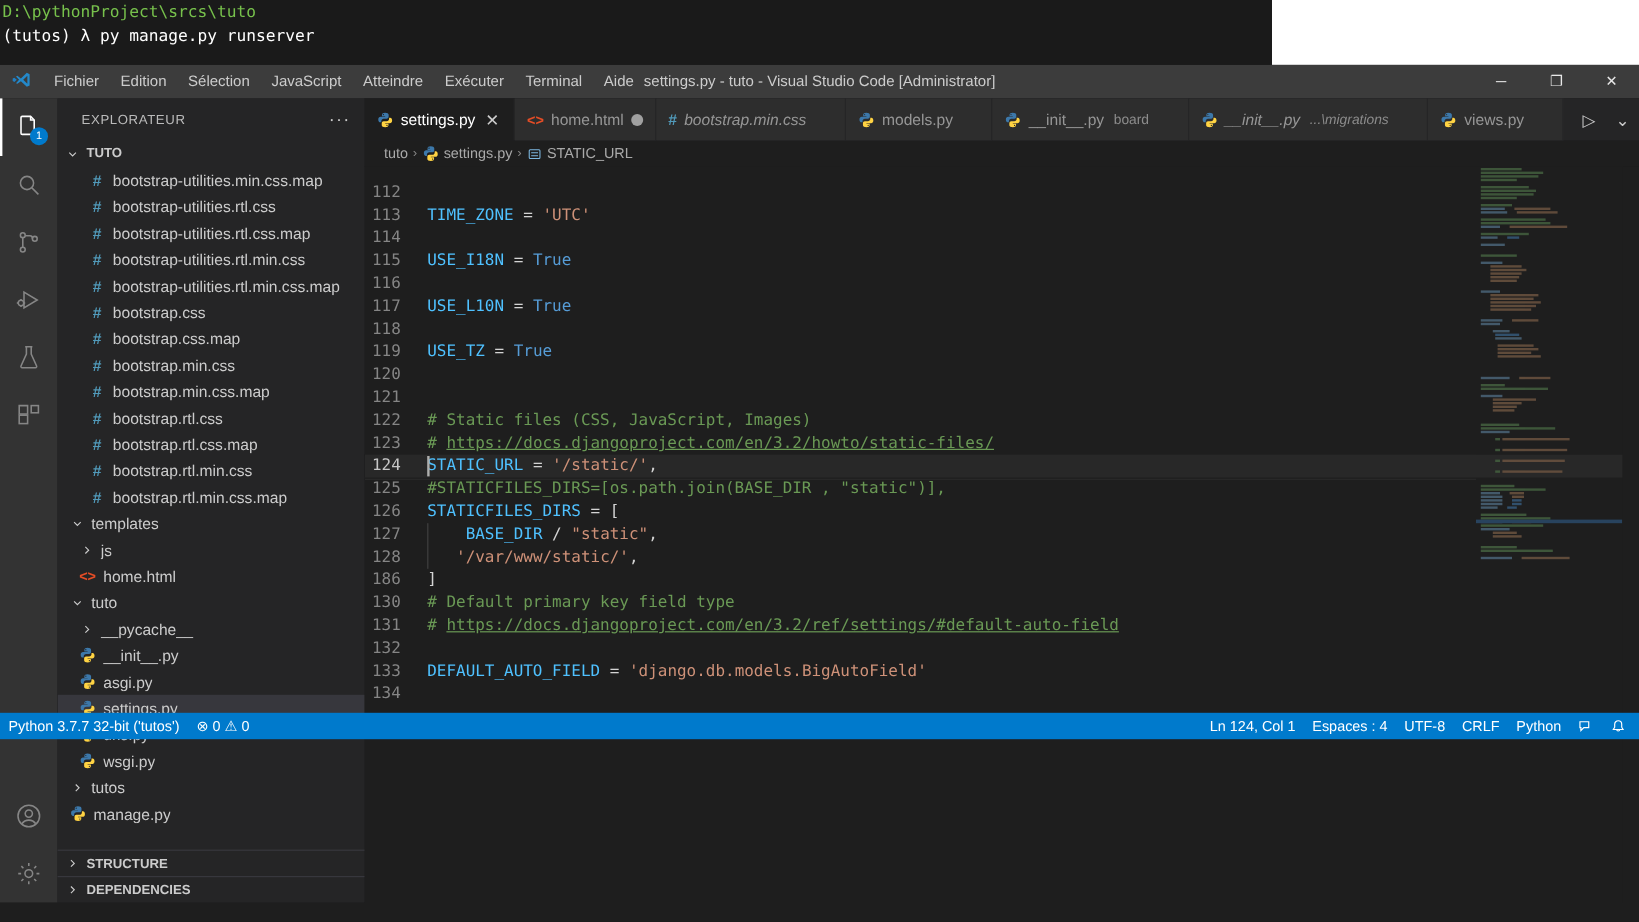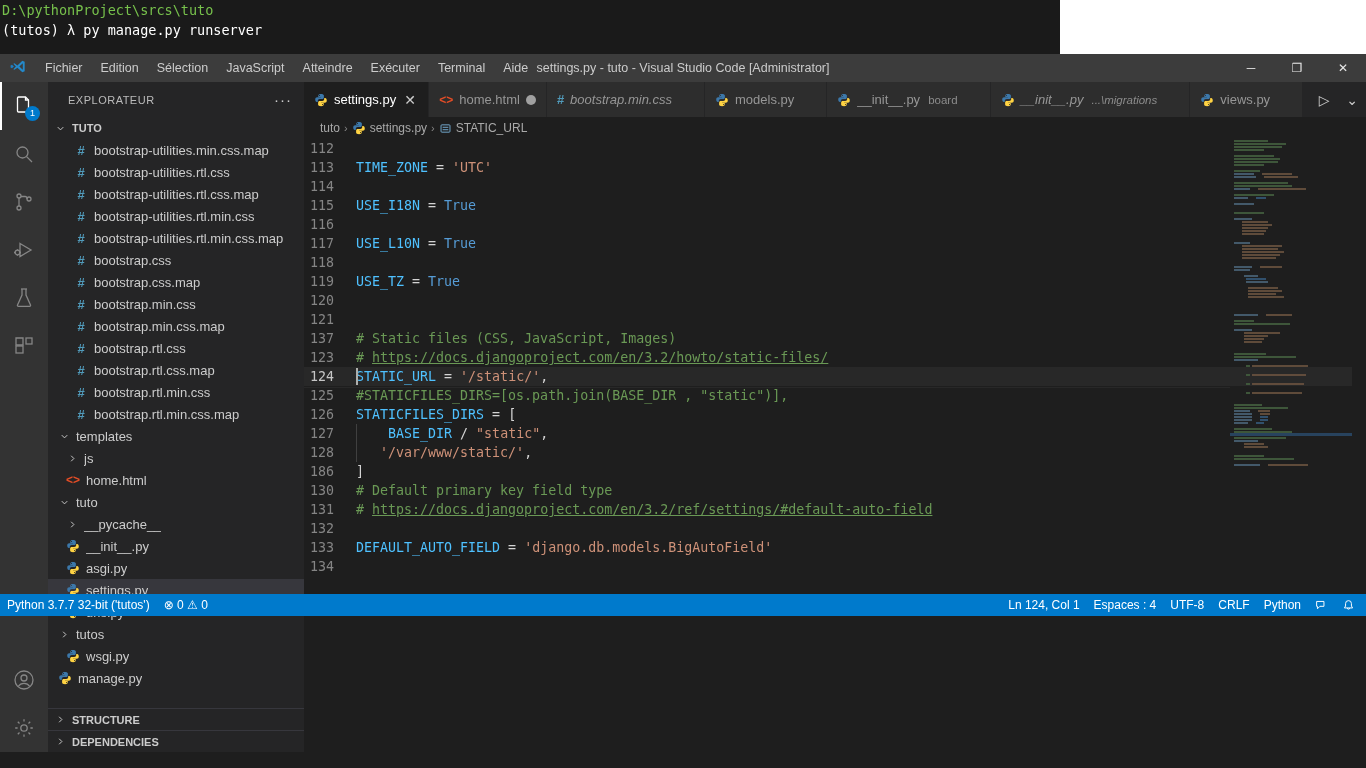--- a/index.html
+++ b/index.html
@@ -119,21 +119,21 @@
     padding-left: 16px; font-size: 12px; color: #a9a9a9; background:#1e1e1e;
   }
   .bc-sep { color: #888; font-size: 11px; }
   .bc-item { display:flex; align-items:center; gap:4px; cursor:pointer; }
 
   
   .codearea {
     position: relative; height: 613px; background: #1e1e1e; overflow: hidden;
     font-family: "DejaVu Sans Mono", monospace; font-size: 13.3px; line-height: 19px;
   }
-  .codelines { position: absolute; top: 0; left: 0; right: 0; }
+  .codelines { position: absolute; top: 12px; left: 0; right: 0; }
   .cline { height: 19px; display: flex; align-items: center; white-space: pre; position: relative; }
   .cline.current { background: #282828; }
   .cline.current::after {
     content:''; position:absolute; left:0; right:136px; top:0; height:19px;
     border-top:1px solid #282828; border-bottom:1px solid #282828; pointer-events:none;
   }
   .lnum {
     width: 52px; flex: 0 0 52px; text-align: right; padding-right: 22px;
     color: #858585; font-size: 13.3px; user-select: none;
   }
@@ -467,37 +467,37 @@
           <span class="ind" style="width: 16px;"></span>
           <span class="ficon py">
             <svg width="14" height="14" viewBox="0 0 16 16">
               <path fill="#3c78aa" d="M7.9 1c-1.8 0-3 .7-3 1.9v1.6h3.1v.4H3.6c-1.2 0-2.2 1-2.2 2.6s.7 2.7 1.9 2.7h1V9.1c0-1.3 1-2.3 2.3-2.3h2.9c1 0 1.8-.8 1.8-1.8V2.9C11.3 1.8 10 1 7.9 1zM6.3 2.2a.6.6 0 1 1 0 1.2.6.6 0 0 1 0-1.2z"></path>
               <path fill="#ffd343" d="M8.1 15c1.8 0 3-.7 3-1.9v-1.6H8v-.4h4.4c1.2 0 2.2-1 2.2-2.6s-.7-2.7-1.9-2.7h-1v1.1c0 1.3-1 2.3-2.3 2.3H6.5c-1 0-1.8.8-1.8 1.8v2.1c0 1.1 1.3 1.9 3.4 1.9zm1.6-1.2a.6.6 0 1 1 0-1.2.6.6 0 0 1 0 1.2z"></path>
             </svg>
           </span>
           <span class="fname" style="margin-left: 4px;">urls.py</span>
         </div>
         <div class="row">
+          <span class="ind" style="width: 16px;"></span>
+          <span class="ficon py">
+            <svg width="14" height="14" viewBox="0 0 16 16">
+              <path fill="#3c78aa" d="M7.9 1c-1.8 0-3 .7-3 1.9v1.6h3.1v.4H3.6c-1.2 0-2.2 1-2.2 2.6s.7 2.7 1.9 2.7h1V9.1c0-1.3 1-2.3 2.3-2.3h2.9c1 0 1.8-.8 1.8-1.8V2.9C11.3 1.8 10 1 7.9 1zM6.3 2.2a.6.6 0 1 1 0 1.2.6.6 0 0 1 0-1.2z"></path>
+              <path fill="#ffd343" d="M8.1 15c1.8 0 3-.7 3-1.9v-1.6H8v-.4h4.4c1.2 0 2.2-1 2.2-2.6s-.7-2.7-1.9-2.7h-1v1.1c0 1.3-1 2.3-2.3 2.3H6.5c-1 0-1.8.8-1.8 1.8v2.1c0 1.1 1.3 1.9 3.4 1.9zm1.6-1.2a.6.6 0 1 1 0-1.2.6.6 0 0 1 0 1.2z"></path>
+            </svg>
+          </span>
+          <span class="fname" style="margin-left: 4px;">wsgi.py</span>
+        </div>
+        <div class="row">
           <span class="ind" style="width: 8px;"></span>
           <span class="twisty">
             <svg width="11" height="11" viewBox="0 0 16 16" fill="none" stroke="#ccc" stroke-width="1.4">
               <path d="M6 4l4 4-4 4"></path>
             </svg>
           </span>
           <span class="fname" style="margin-left: 4px;">tutos</span>
-        </div>
-        <div class="row">
-          <span class="ind" style="width: 16px;"></span>
-          <span class="ficon py">
-            <svg width="14" height="14" viewBox="0 0 16 16">
-              <path fill="#3c78aa" d="M7.9 1c-1.8 0-3 .7-3 1.9v1.6h3.1v.4H3.6c-1.2 0-2.2 1-2.2 2.6s.7 2.7 1.9 2.7h1V9.1c0-1.3 1-2.3 2.3-2.3h2.9c1 0 1.8-.8 1.8-1.8V2.9C11.3 1.8 10 1 7.9 1zM6.3 2.2a.6.6 0 1 1 0 1.2.6.6 0 0 1 0-1.2z"></path>
-              <path fill="#ffd343" d="M8.1 15c1.8 0 3-.7 3-1.9v-1.6H8v-.4h4.4c1.2 0 2.2-1 2.2-2.6s-.7-2.7-1.9-2.7h-1v1.1c0 1.3-1 2.3-2.3 2.3H6.5c-1 0-1.8.8-1.8 1.8v2.1c0 1.1 1.3 1.9 3.4 1.9zm1.6-1.2a.6.6 0 1 1 0-1.2.6.6 0 0 1 0 1.2z"></path>
-            </svg>
-          </span>
-          <span class="fname" style="margin-left: 4px;">wsgi.py</span>
         </div>
         <div class="row">
           <span class="ind" style="width: 8px;"></span>
           <span class="ficon py">
             <svg width="14" height="14" viewBox="0 0 16 16">
               <path fill="#3c78aa" d="M7.9 1c-1.8 0-3 .7-3 1.9v1.6h3.1v.4H3.6c-1.2 0-2.2 1-2.2 2.6s.7 2.7 1.9 2.7h1V9.1c0-1.3 1-2.3 2.3-2.3h2.9c1 0 1.8-.8 1.8-1.8V2.9C11.3 1.8 10 1 7.9 1zM6.3 2.2a.6.6 0 1 1 0 1.2.6.6 0 0 1 0-1.2z"></path>
               <path fill="#ffd343" d="M8.1 15c1.8 0 3-.7 3-1.9v-1.6H8v-.4h4.4c1.2 0 2.2-1 2.2-2.6s-.7-2.7-1.9-2.7h-1v1.1c0 1.3-1 2.3-2.3 2.3H6.5c-1 0-1.8.8-1.8 1.8v2.1c0 1.1 1.3 1.9 3.4 1.9zm1.6-1.2a.6.6 0 1 1 0-1.2.6.6 0 0 1 0 1.2z"></path>
             </svg>
           </span>
           <span class="fname" style="margin-left: 4px;">manage.py</span>
@@ -629,21 +629,21 @@
           <div class="cline"><span class="lnum">112</span><span class="ctext"></span></div>
           <div class="cline"><span class="lnum">113</span><span class="ctext"><span class="k-const">TIME_ZONE</span><span class="k-op"> = </span><span class="k-str">'UTC'</span></span></div>
           <div class="cline"><span class="lnum">114</span><span class="ctext"></span></div>
           <div class="cline"><span class="lnum">115</span><span class="ctext"><span class="k-const">USE_I18N</span><span class="k-op"> = </span><span class="k-bool">True</span></span></div>
           <div class="cline"><span class="lnum">116</span><span class="ctext"></span></div>
           <div class="cline"><span class="lnum">117</span><span class="ctext"><span class="k-const">USE_L10N</span><span class="k-op"> = </span><span class="k-bool">True</span></span></div>
           <div class="cline"><span class="lnum">118</span><span class="ctext"></span></div>
           <div class="cline"><span class="lnum">119</span><span class="ctext"><span class="k-const">USE_TZ</span><span class="k-op"> = </span><span class="k-bool">True</span></span></div>
           <div class="cline"><span class="lnum">120</span><span class="ctext"></span></div>
           <div class="cline"><span class="lnum">121</span><span class="ctext"></span></div>
-          <div class="cline"><span class="lnum">137</span><span class="ctext"><span class="k-com"># Static files (CSS, JavaScript, Images)</span></span></div>
+          <div class="cline"><span class="lnum">122</span><span class="ctext"><span class="k-com"># Static files (CSS, JavaScript, Images)</span></span></div>
           <div class="cline"><span class="lnum">123</span><span class="ctext"><span class="k-com"># </span><span class="k-link">https://docs.djangoproject.com/en/3.2/howto/static-files/</span></span></div>
           <div class="cline current"><span class="lnum">124</span><span class="ctext"><span class="cursor"></span><span class="k-const">STATIC_URL</span><span class="k-op"> = </span><span class="k-str">'/static/'</span><span class="k-punct">,</span></span></div>
           <div class="cline"><span class="lnum">125</span><span class="ctext"><span class="k-com">#STATICFILES_DIRS=[os.path.join(BASE_DIR , "static")],</span></span></div>
           <div class="cline"><span class="lnum">126</span><span class="ctext"><span class="k-const">STATICFILES_DIRS</span><span class="k-op"> = </span><span class="k-punct">[</span></span></div>
           <div class="cline"><span class="lnum">127</span><span class="ctext"><span class="k-op">    </span><span class="k-const">BASE_DIR</span><span class="k-op"> / </span><span class="k-str">"static"</span><span class="k-punct">,</span></span><span class="indent-guide" style="left: 52px;"></span></div>
           <div class="cline"><span class="lnum">128</span><span class="ctext"><span class="k-op">   </span><span class="k-str">'/var/www/static/'</span><span class="k-punct">,</span></span><span class="indent-guide" style="left: 52px;"></span></div>
           <div class="cline"><span class="lnum">186</span><span class="ctext"><span class="k-punct">]</span></span></div>
           <div class="cline"><span class="lnum">130</span><span class="ctext"><span class="k-com"># Default primary key field type</span></span></div>
           <div class="cline"><span class="lnum">131</span><span class="ctext"><span class="k-com"># </span><span class="k-link">https://docs.djangoproject.com/en/3.2/ref/settings/#default-auto-field</span></span></div>
           <div class="cline"><span class="lnum">132</span><span class="ctext"></span></div>

